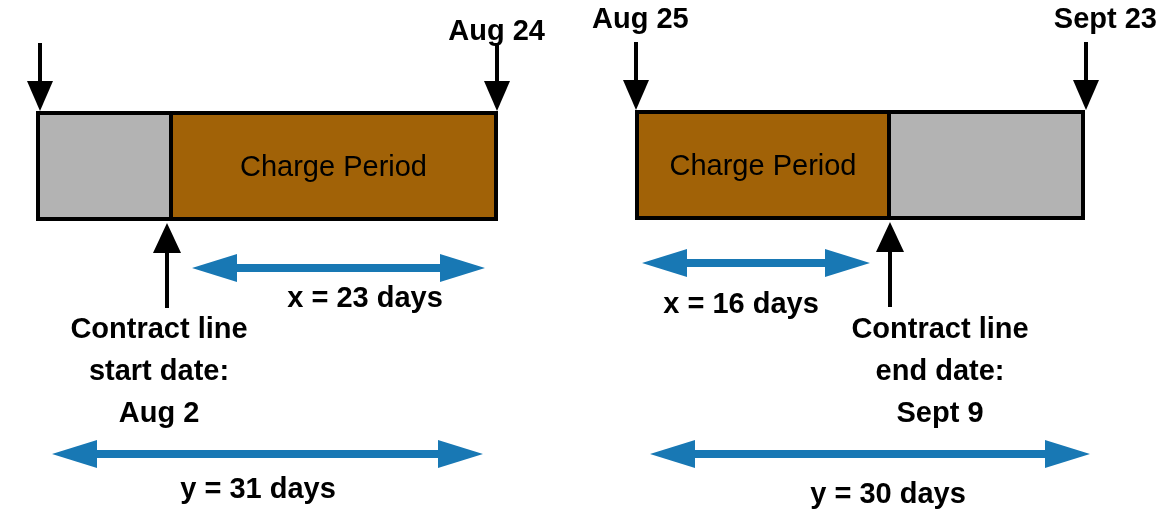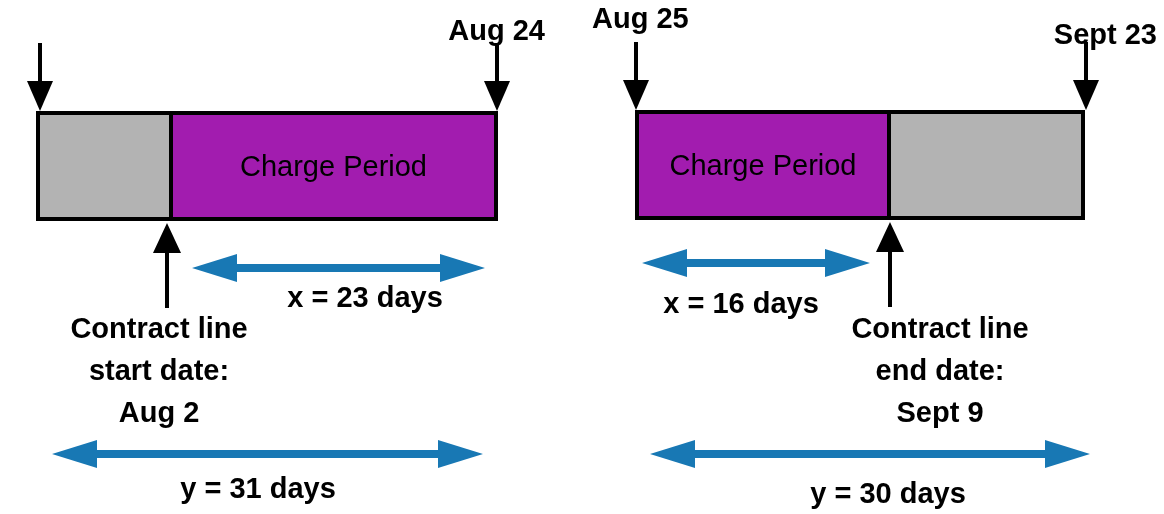--- a/index.html
+++ b/index.html
@@ -33,21 +33,21 @@
   
   .bar{
     position:absolute;height:110px;
     border:4px solid var(--ink);
     box-sizing:border-box;
     display:flex;flex-direction:row;align-items:stretch;
     background:#ffffff;
   }
   .seg{height:100%;box-sizing:border-box;display:flex;align-items:center;justify-content:center;}
   .seg.gray{background:var(--gray);}
-  .seg.white{background:#a21caf;justify-content:center;}
+  .seg.white{background:#a16207;justify-content:center;}
   .seg .charge-text{font-size:29px;font-weight:normal;white-space:nowrap;}
   .divider-right{border-right:4px solid var(--ink);}
   
   .harrow{position:absolute;height:28px;}
   .harrow .h-shaft{position:absolute;left:32px;right:32px;top:10px;height:8px;background:var(--blue);}
   .harrow .h-head-l{position:absolute;left:0;top:0;width:0;height:0;
     border-top:14px solid transparent;border-bottom:14px solid transparent;border-right:45px solid var(--blue);}
   .harrow .h-head-r{position:absolute;right:0;top:0;width:0;height:0;
     border-top:14px solid transparent;border-bottom:14px solid transparent;border-left:45px solid var(--blue);}
   .measure-label{
@@ -101,21 +101,21 @@
   <div class="measure-label" style="left:245px;top:281px;">x = 23 days</div>
 
   <div class="harrow" style="left:52px;top:440px;width:431px;">
     <div class="h-shaft"></div>
       <div class="h-head-l"></div>
       <div class="h-head-r"></div>
   </div>
   <div class="measure-label" style="left:138px;top:472px;">y = 31 days</div>
 
   <div class="date-label" style="left:592px;">Aug 25</div>
-  <div class="date-label" style="right:7px;margin-top:16px;">Sept 23</div>
+  <div class="date-label" style="right:7px;">Sept 23</div>
 
   <div class="varrow-down" style="left:623px;top:42px;">
     <div class="shaft"></div>
       <div class="head"></div>
   </div>
   <div class="varrow-down" style="left:1073px;top:42px;">
     <div class="shaft"></div>
       <div class="head"></div>
   </div>
 

